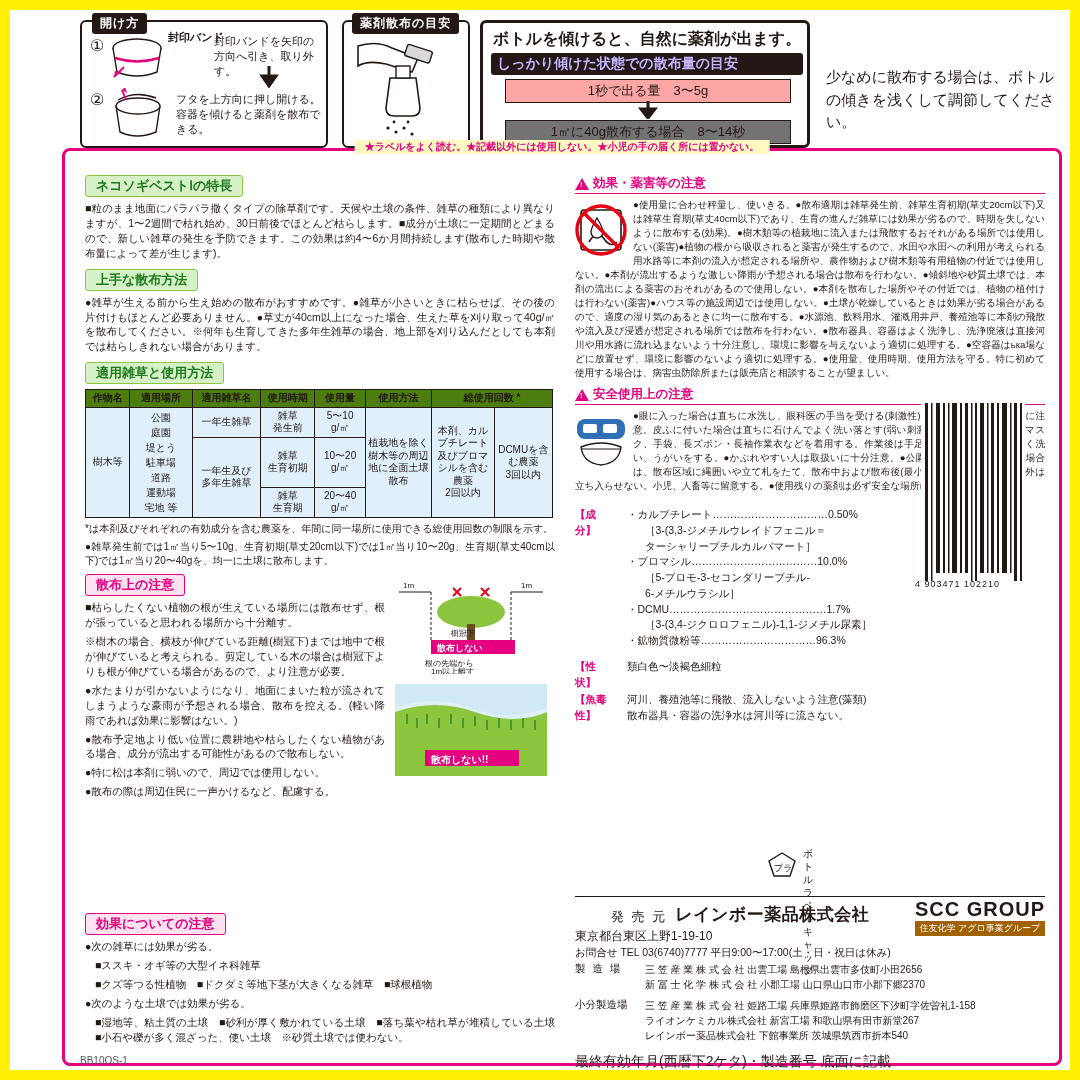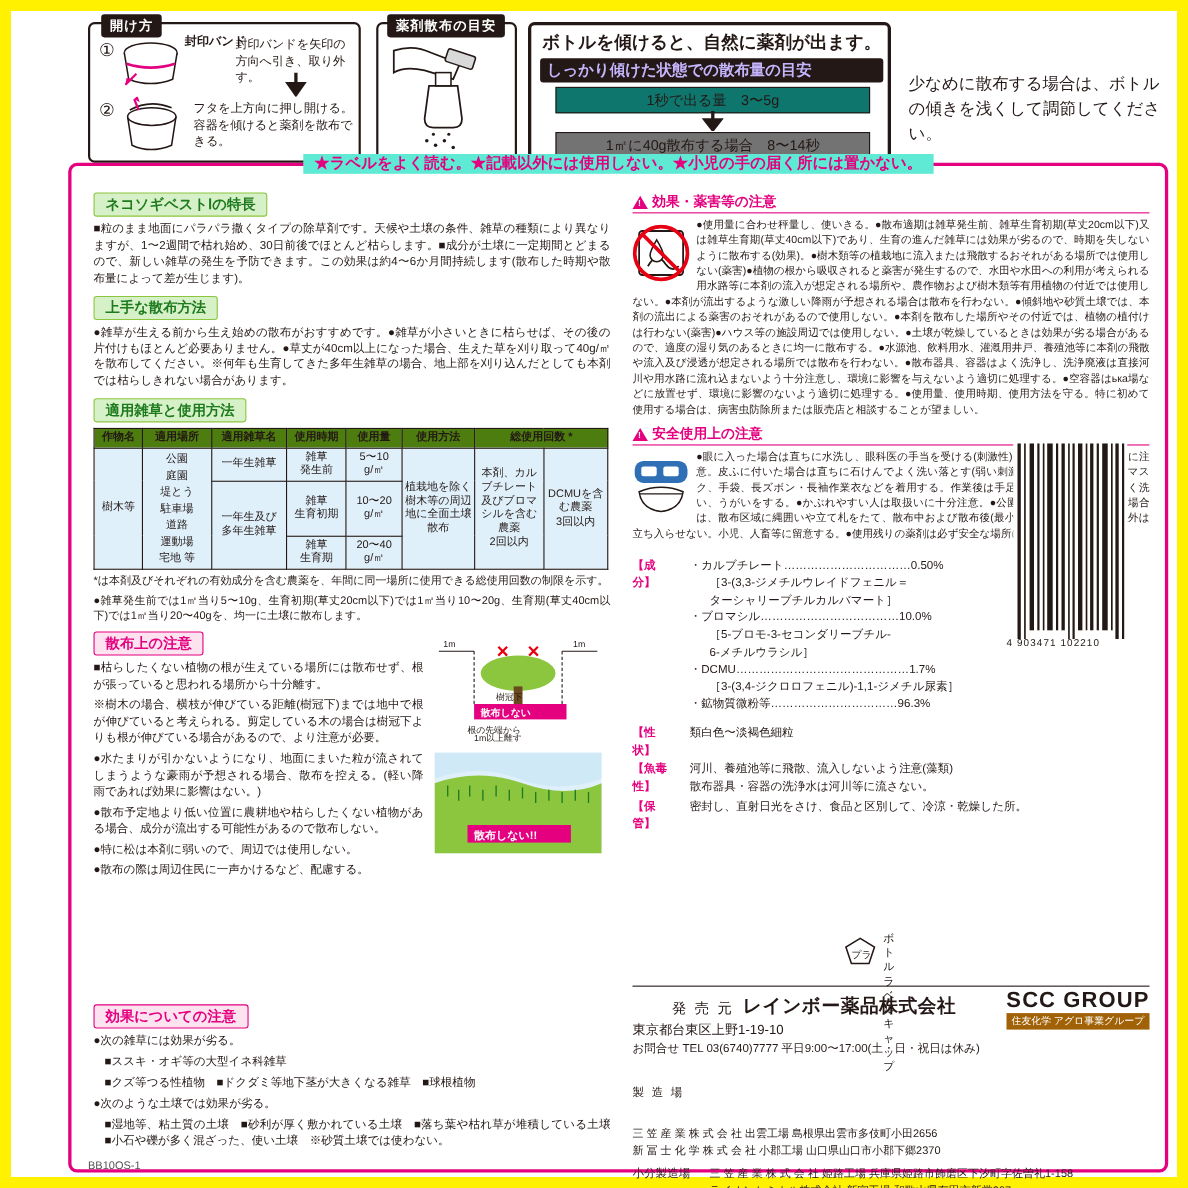--- a/index.html
+++ b/index.html
@@ -45,21 +45,21 @@
                border:3px solid #231815; }
   #note-box { left:760px; top:10px; width:240px; height:128px; border:none;margin-top:40px; }
 
   
   .mainframe {
     position:absolute; left:62px; top:148px; width:1000px; height:918px;
     border:3px solid #e4007f; border-radius:8px; background:#fff;
   }
   .pinkheader {
     position:absolute; left:50%; transform:translateX(-50%); top:-11px;
-    background:#5eead4; padding:0 10px; color:#e4007f; font-size:14px; font-weight:bold;
+    background:#fef9c3; padding:0 10px; color:#e4007f; font-size:10px; font-weight:bold;
     white-space:nowrap;
   }
 
   .sect-title {
     display:inline-block; background:#d6f0c8; border:1px solid #8cc63e;
     color:#1d7a1d; font-size:13px; font-weight:bold; padding:1px 10px; border-radius:3px;
   }
   .sect-title.pink {
     background:#fde3f0; border-color:#e4007f; color:#e4007f;
   }
@@ -158,21 +158,21 @@
         <circle cx="52" cy="92" r="1.6" fill="#231815"></circle>
         <circle cx="60" cy="98" r="1.6" fill="#231815"></circle>
         <circle cx="42" cy="86" r="1.4" fill="#231815"></circle>
         <circle cx="56" cy="86" r="1.4" fill="#231815"></circle>
       </svg>
     </div>
 
     <div class="box" id="guide-box">
       <div style="position:absolute; left:10px; top:6px; font-size:16px; font-weight:bold;">ボトルを傾けると、自然に薬剤が出ます。</div>
       <div style="position:absolute; left:8px; top:30px; width:312px; background:#231815; color:#c4b5fd; font-size:14px; font-weight:bold; padding:2px 6px; border-radius:3px;">しっかり傾けた状態での散布量の目安</div>
-      <div style="position:absolute; left:22px; top:56px; width:286px; background:#0f766e; border:1px solid #231815; text-align:center; font-size:13px; padding:2px 0;">1秒で出る量　3〜5g</div>
+      <div style="position:absolute; left:22px; top:56px; width:286px; background:#fca5a5; border:1px solid #231815; text-align:center; font-size:13px; padding:2px 0;">1秒で出る量　3〜5g</div>
       <svg style="position:absolute; left:155px; top:78px;" width="20" height="18">
         <path d="M10 0 v9 M3 8 l7 9 l7 -9 z" stroke="#231815" stroke-width="3" fill="#231815"></path>
       </svg>
       <div style="position:absolute; left:22px; top:97px; width:286px; background:#737373; border:1px solid #231815; text-align:center; font-size:13px; padding:2px 0;">1㎡に40g散布する場合　8〜14秒</div>
     </div>
 
     <div id="note-box" style="position:absolute; padding:6px 4px;">
       <div style="font-size:15px; line-height:1.5;">少なめに散布する場合は、ボトルの傾きを浅くして調節してください。</div>
     </div>
   </div>
@@ -359,24 +359,20 @@
 
         <div style="display:flex; margin-top:10px;">
           <div class="lbl" style="width:52px; flex:none;">【性　状】</div>
           <div>類白色〜淡褐色細粒</div>
         </div>
         <div style="display:flex; margin-top:2px;">
           <div class="lbl" style="width:52px; flex:none;">【魚毒性】</div>
           <div style="white-space:pre-line">河川、養殖池等に飛散、流入しないよう注意(藻類)
 散布器具・容器の洗浄水は河川等に流さない。</div>
         </div>
-        <div style="display:flex; margin-top:2px;">
-          <div class="lbl" style="width:52px; flex:none;">【保　管】</div>
-          <div>密封し、直射日光をさけ、食品と区別して、冷涼・乾燥した所。</div>
-        </div>
       </div>
     </div>
 
     <div class="barcode">
       <svg class="bars" viewBox="0 0 104 178" preserveAspectRatio="none">
         <rect width="104" height="178" fill="#fff"></rect>
         <g fill="#231815">
           <rect x="4" y="0" width="3" height="178"></rect>
             <rect x="10" y="0" width="1.5" height="178"></rect>
           <rect x="15" y="0" width="4" height="170"></rect>
@@ -419,21 +415,21 @@
         <div class="maker">レインボー薬品株式会社</div>
       </div>
       <div style="margin-top:2px; font-size:12px;">東京都台東区上野1-19-10</div>
       <div style="margin-top:1px; font-size:10.5px;">お問合せ TEL 03(6740)7777 平日9:00〜17:00(土・日・祝日は休み)</div>
 
       <div style="position:absolute; right:0; top:2px; text-align:center;">
         <div style="font-size:20px; font-weight:bold; letter-spacing:1px;">SCC GROUP</div>
         <div style="background:#a16207; color:#fff; font-size:9px; padding:1px 4px;">住友化学 アグロ事業グループ</div>
       </div>
 
-      <div style="margin-top:26px; display:flex; gap:24px;flex-direction:column;">
+      <div style="margin-top:2px; display:flex; gap:8px;">
         <div style="font-size:10.5px; letter-spacing:2px; width:62px; flex:none;">製 造 場</div>
         <div style="font-size:10px; line-height:1.5;">
           <div>三 笠 産 業 株 式 会 社 出雲工場 島根県出雲市多伎町小田2656</div>
           <div>新 冨 士 化 学 株 式 会 社 小郡工場 山口県山口市小郡下郷2370</div>
         </div>
       </div>
 
       <div style="margin-top:6px; display:flex; gap:8px;">
         <div style="font-size:10.5px; width:62px; flex:none;">小分製造場</div>
         <div style="font-size:10px; line-height:1.5;">

